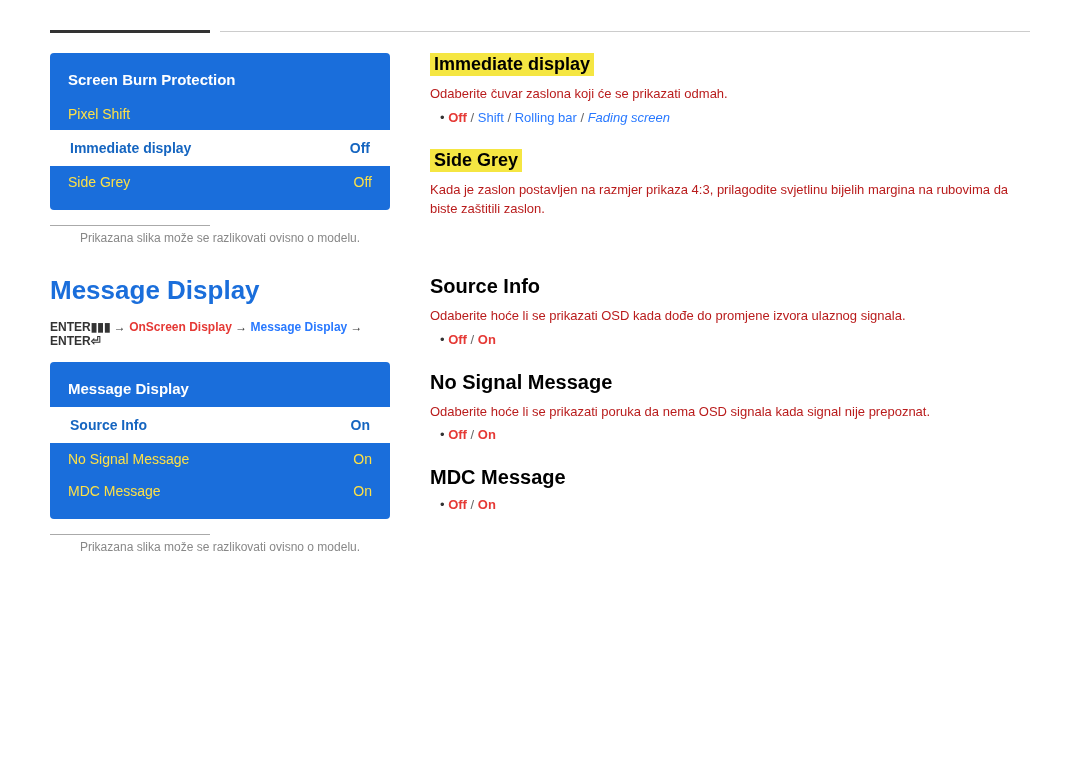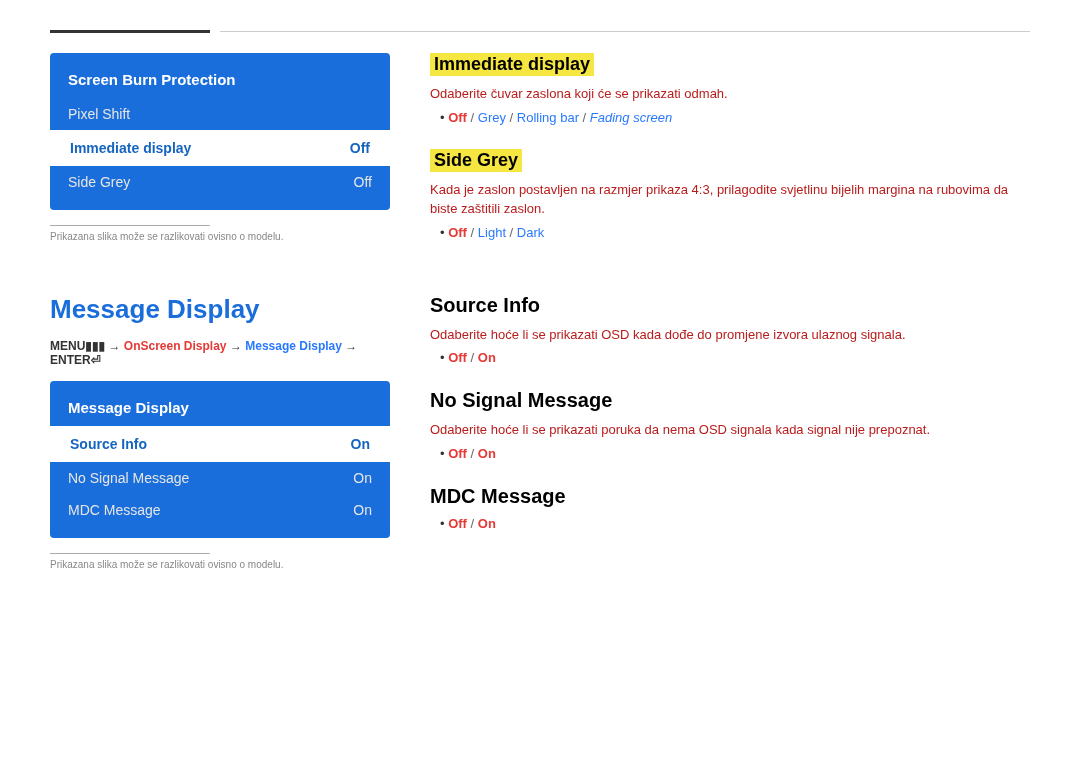--- a/index.html
+++ b/index.html
@@ -57,21 +57,21 @@
     .menu-box .menu-title {
       font-size: 15px;
       font-weight: bold;
       color: #fff;
       padding: 6px 18px 10px;
     }
 
     .menu-item {
       padding: 8px 18px;
       font-size: 14px;
-      color: #e5e5e5;
+      color: #fde047;
       display: flex;
       justify-content: space-between;
       align-items: center;
     }
 
     .menu-item.active {
       background: #fff;
       color: #1a6edb;
       margin: 0 0;
       font-weight: bold;
@@ -92,22 +92,23 @@
 
     
     .note-line {
       width: 160px;
       height: 1px;
       background: #aaa;
       margin: 15px 0 5px;
     }
 
     .note-text {
-      font-size: 10px;
+      font-size: 12px;
       color: #888;
+      text-align: center;
     }
 
     
     .section-heading {
       font-size: 18px;
       font-weight: bold;
       color: #000;
       margin-bottom: 8px;
     }
 
@@ -208,44 +209,39 @@
     <div class="note-text">Prikazana slika može se razlikovati ovisno o modelu.</div>
   </div>
 
   <div class="right-col">
 
     <div class="right-section">
       <div class="section-heading highlight">Immediate display</div>
       <p class="section-desc">Odaberite čuvar zaslona koji će se prikazati odmah.</p>
       <ul class="bullet-list">
         <li>
-          <span class="opt-off">Off</span><span class="opt-sep"> / </span><span class="opt-other">Grey</span><span class="opt-sep"> / </span><span class="opt-other">Rolling bar</span><span class="opt-sep"> / </span><span class="opt-fading">Fading screen</span>
+          <span class="opt-off">Off</span><span class="opt-sep"> / </span><span class="opt-other">Shift</span><span class="opt-sep"> / </span><span class="opt-other">Rolling bar</span><span class="opt-sep"> / </span><span class="opt-fading">Fading screen</span>
         </li>
       </ul>
     </div>
 
     <div class="right-section">
       <div class="section-heading highlight">Side Grey</div>
       <p class="section-desc">Kada je zaslon postavljen na razmjer prikaza 4:3, prilagodite svjetlinu bijelih margina na rubovima da biste zaštitili zaslon.</p>
-      <ul class="bullet-list">
-        <li>
-          <span class="opt-off">Off</span><span class="opt-sep"> / </span><span class="opt-light">Light</span><span class="opt-sep"> / </span><span class="opt-dark">Dark</span>
-        </li>
-      </ul>
     </div>
   </div>
 </div>
 
 <div style="margin-top: 14px;">
   <div class="section-wrapper">
 
     <div class="left-col">
       <div class="page-section-title">Message Display</div>
       <div class="menu-breadcrumb">
-        <span class="bc-normal">MENU</span><span class="bc-normal">▮▮▮</span><span class="bc-normal"> → </span><span class="bc-highlight">OnScreen Display</span><span class="bc-normal"> → </span><span class="bc-blue">Message Display</span><span class="bc-normal"> → ENTER⏎</span>
+        <span class="bc-normal">ENTER</span><span class="bc-normal">▮▮▮</span><span class="bc-normal"> → </span><span class="bc-highlight">OnScreen Display</span><span class="bc-normal"> → </span><span class="bc-blue">Message Display</span><span class="bc-normal"> → ENTER⏎</span>
       </div>
       <div class="menu-box">
         <div class="menu-title">Message Display</div>
         <div class="menu-item active">
           <span class="item-label">Source Info</span>
           <span class="item-value">On</span>
         </div>
         <div class="menu-item">
           <span class="item-label">No Signal Message</span>
           <span class="item-value">On</span>

